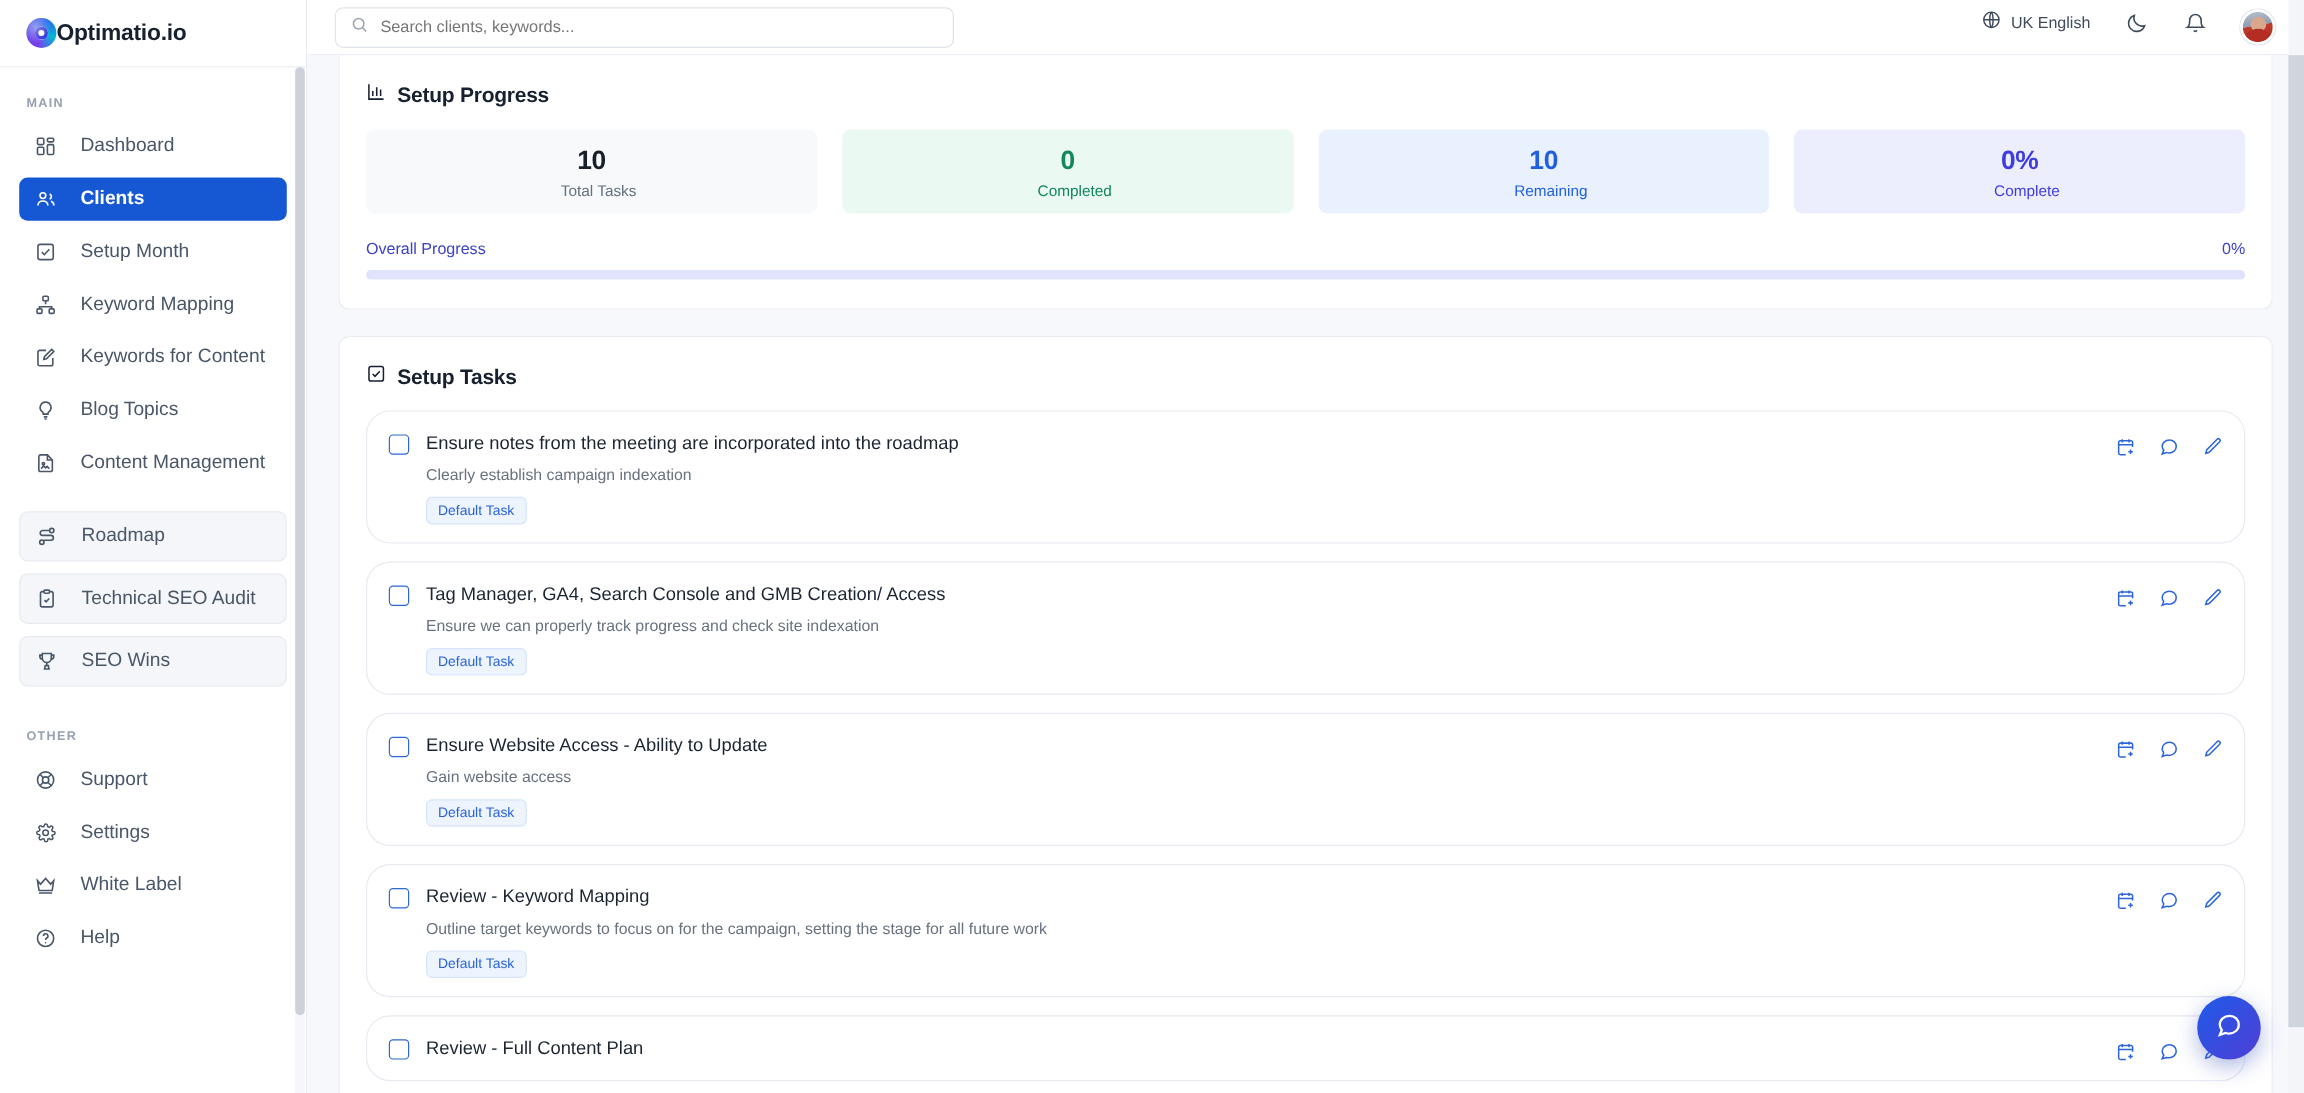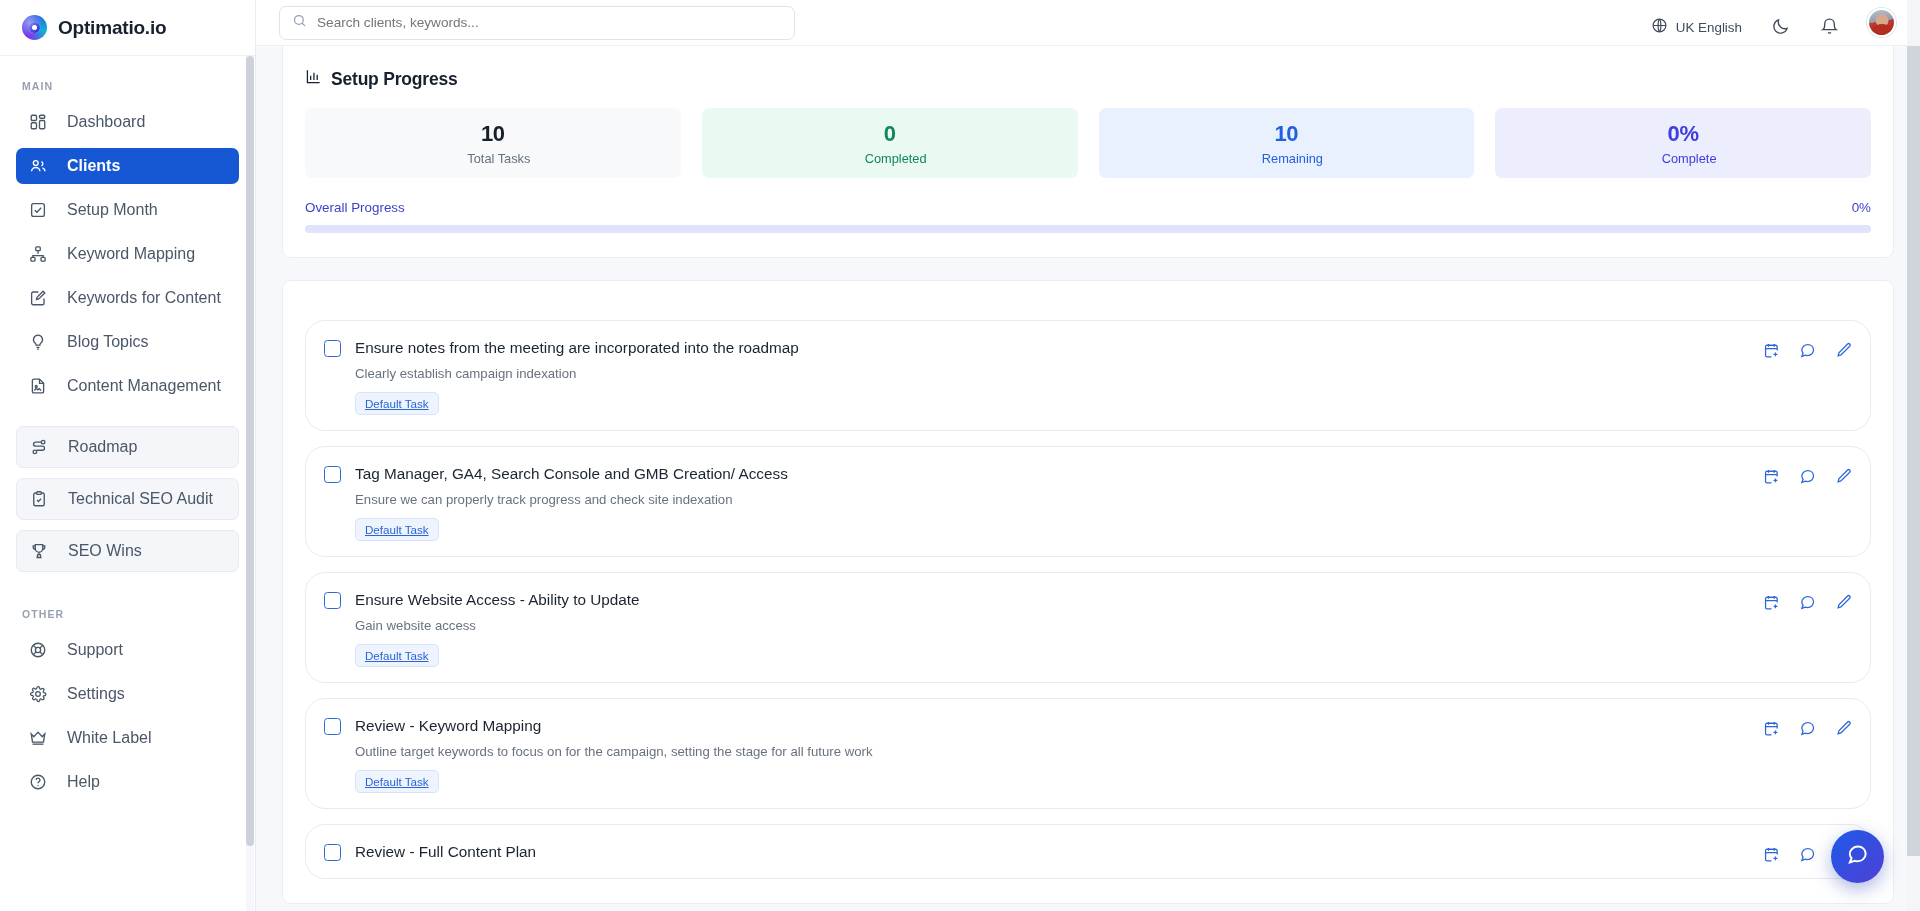--- a/index.html
+++ b/index.html
@@ -16,21 +16,21 @@
   .sidebar {
     width: 256px; flex: 0 0 256px; height: 911px;
     background: #ffffff;
     border-right: 1px solid #e8ebf0;
     display: flex; flex-direction: column;
     position: relative;
     overflow: hidden;
   }
   .brand {
     height: 56px; flex: 0 0 56px;
-    display: flex; align-items: center; gap: 11px;
+    display: flex; align-items: center; 
     padding: 0 0 0 22px;
     border-bottom: 1px solid #edf0f4;
     background:#fff;
   }
   .brand-logo {
     width: 25px; height: 25px; border-radius: 50%;
     background: conic-gradient(from 200deg, #7c3aed, #4f46e5, #2563eb, #06b6d4, #7c3aed);
     display: flex; align-items: center; justify-content: center;
     position: relative;
   }
@@ -97,21 +97,21 @@
     border: 1px solid #dfe3ea; border-radius: 7px;
     display: flex; align-items: center; gap: 10px; padding: 0 12px;
     background: #fff;
   }
   .searchbox svg { width: 15px; height: 15px; flex:0 0 15px; }
   .search-input {
     border: none; outline: none; font-size: 13.6px; color: #8a94a4;
     font-family: "Liberation Sans", sans-serif; background: transparent; width: 100%;
   }
   .top-right {
-    margin-left: auto; display: flex; align-items: flex-end; gap: 27px;
+    margin-left: auto; display: flex; align-items: flex-start; gap: 27px;
   }
   .lang {
     display: flex; align-items: center; gap: 8px;
     font-size: 13.4px; color: #3f4b5c; cursor: pointer;
   }
   .lang svg { width: 17px; height: 17px; }
   .icon-btn { cursor: pointer; display: flex; align-items: center; justify-content: center; width: 22px; height: 22px; }
   .icon-btn svg { width: 19px; height: 19px; }
   .avatar {
     width: 29px; height: 29px; border-radius: 50%;
@@ -181,21 +181,21 @@
     width: 17px; height: 17px; flex: 0 0 17px; margin-top: 2px; margin-right: 14px;
     border: 1.6px solid #2e67d8; border-radius: 3.5px; background: #fff; cursor: pointer;
   }
   .task-body { flex: 1 1 auto; min-width: 0; }
   .task-title { font-size: 15.3px; color: #1b2431; line-height: 1.25; }
   .task-desc { font-size: 13.2px; color: #68727f; margin-top: 9px; }
   .task-badge {
     display: inline-block; margin-top: 11px;
     font-size: 11.6px; color: #2a64d4;
     background: #eef4fe; border: 1px solid #d6e3fa;
-    border-radius: 5px; padding: 4px 9px; text-decoration: underline;
+    border-radius: 5px; padding: 4px 9px;
   }
   .task-actions { display: flex; align-items: center; gap: 19px; margin-left: 18px; padding-top: 4px; }
   .task-actions .act { cursor: pointer; display:flex; }
   .task-actions svg { width: 17px; height: 17px; }
 
   .fab {
     position: absolute; right: 36px; bottom: 28px;
     width: 53px; height: 53px; border-radius: 50%;
     background: linear-gradient(135deg, #1f5ae8 0%, #4f3fd6 100%);
     display: flex; align-items: center; justify-content: center;
@@ -456,20 +456,27 @@
           </div>
 
           <div class="prog-row">
             <span>Overall Progress</span>
             <span>0%</span>
           </div>
           <div class="prog-bar"></div>
         </div>
 
         <div class="card card-pad tasks-card">
+          <div class="sec-title">
+            <span><svg viewBox="0 0 24 24" fill="none" stroke="#16202e" stroke-width="1.8">
+                  <rect x="3.5" y="3.5" width="17" height="17" rx="2.5"></rect>
+                  <path d="M7.8 12.2l2.8 2.8 5.6-6"></path>
+                </svg></span>
+            <span>Setup Tasks</span>
+          </div>
 
           <div class="task-list">
 
             <div class="task">
               <div class="task-cb"></div>
               <div class="task-body">
                 <div class="task-title">Ensure notes from the meeting are incorporated into the roadmap</div>
                 <div class="task-desc">Clearly establish campaign indexation</div>
                 <span class="task-badge">Default Task</span>
               </div>

